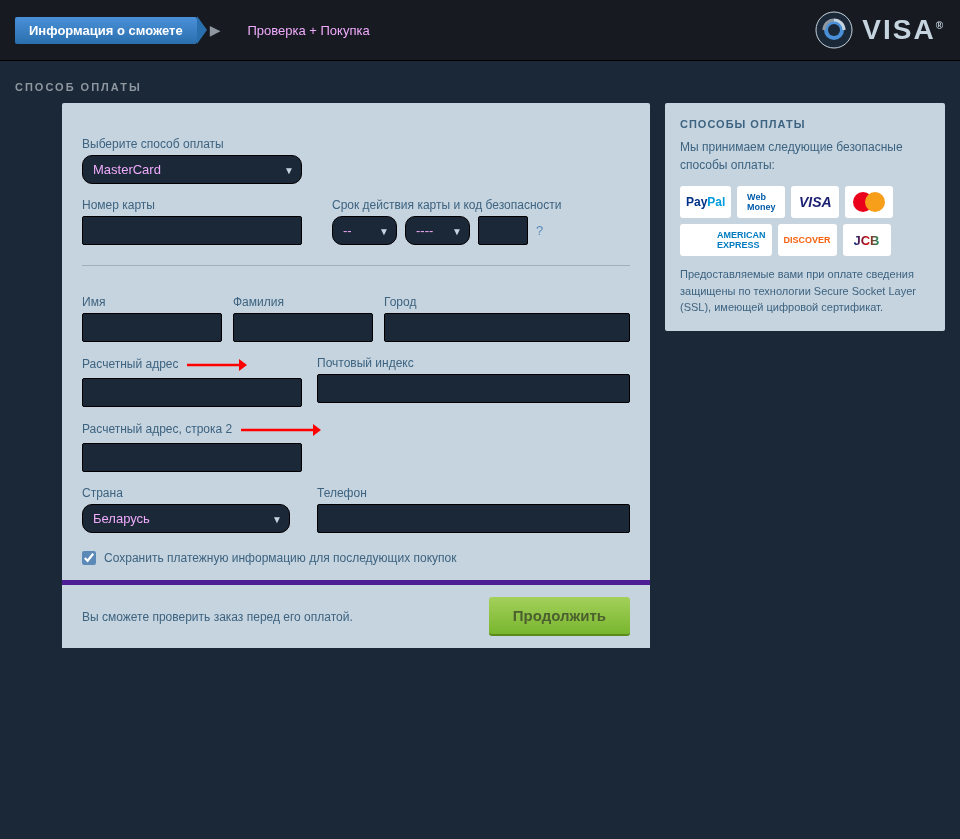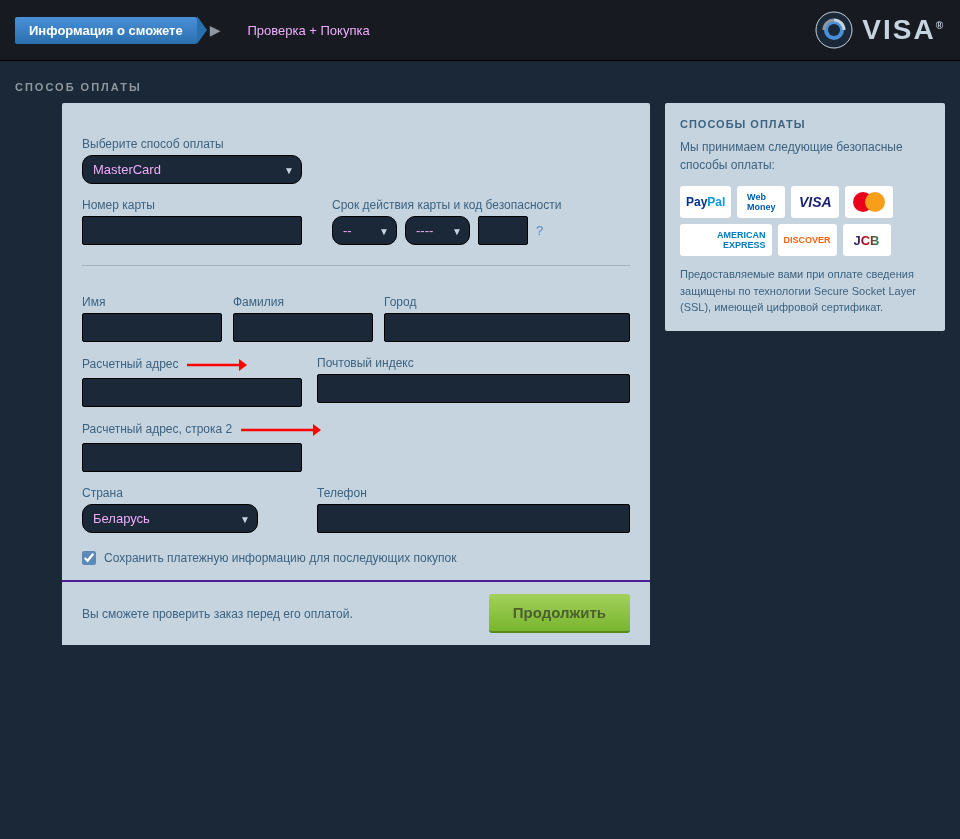--- a/index.html
+++ b/index.html
@@ -238,21 +238,21 @@
     }
     .checkbox-label {
       color: #3d6380;
       font-size: 12px;
       text-align: right;
     }
 
     
     .bottom-bar {
       background: #c6d4df;
-      border-top: 2px solid #4c1d95;
+      border-top: 5px solid #4c1d95;
       padding: 12px 20px;
       display: flex;
       align-items: center;
       justify-content: space-between;
       margin-top: 0;
       border-radius: 0 0 2px 2px;
     }
     .bottom-note {
       color: #3d6380;
       font-size: 12px;
@@ -305,21 +305,21 @@
       justify-content: center;
       height: 32px;
       min-width: 48px;
       font-weight: bold;
       font-size: 11px;
     }
     .logo-paypal { color: #003087; font-size: 12px; }
     .logo-paypal span.pay { color: #009cde; }
     .logo-webmoney { color: #005baa; font-size: 9px; }
     .logo-visa { color: #1a1f71; font-size: 14px; font-style: italic; font-weight: 900; }
-    .logo-amex { color: #007bc1; font-size: 9px; text-align: right; padding-left: 37px; }
+    .logo-amex { color: #007bc1; font-size: 9px; text-align: left; padding-left: 37px; }
     .logo-discover { color: #f76210; font-size: 9px; }
     .logo-jcb { color: #003087; font-size: 11px; font-weight: 900; }
 
     .mc-circles {
       display: flex;
     }
     .mc-circle-red {
       width: 20px; height: 20px; border-radius: 50%;
       background: #eb001b; margin-right: -8px;
     }
@@ -475,21 +475,21 @@
                 <polygon points="72,3 80,9 72,15" fill="red"></polygon>
               </svg>
             </div>
             <input class="text-input" type="text" value="" style="width: 220px;">
           </div>
 
           <div class="country-phone-row">
             <div class="country-col">
               <div class="field-label">Страна</div>
               <div class="select-wrapper">
-                <select style="width:176px;">
+                <select style="width:208px;">
                   <option>Беларусь</option>
                   <option>Россия</option>
                   <option>Украина</option>
                   <option>Казахстан</option>
                 </select>
                 <span class="select-arrow">▼</span>
               </div>
             </div>
             <div class="zip-col">
               <div class="field-label">Телефон</div>

